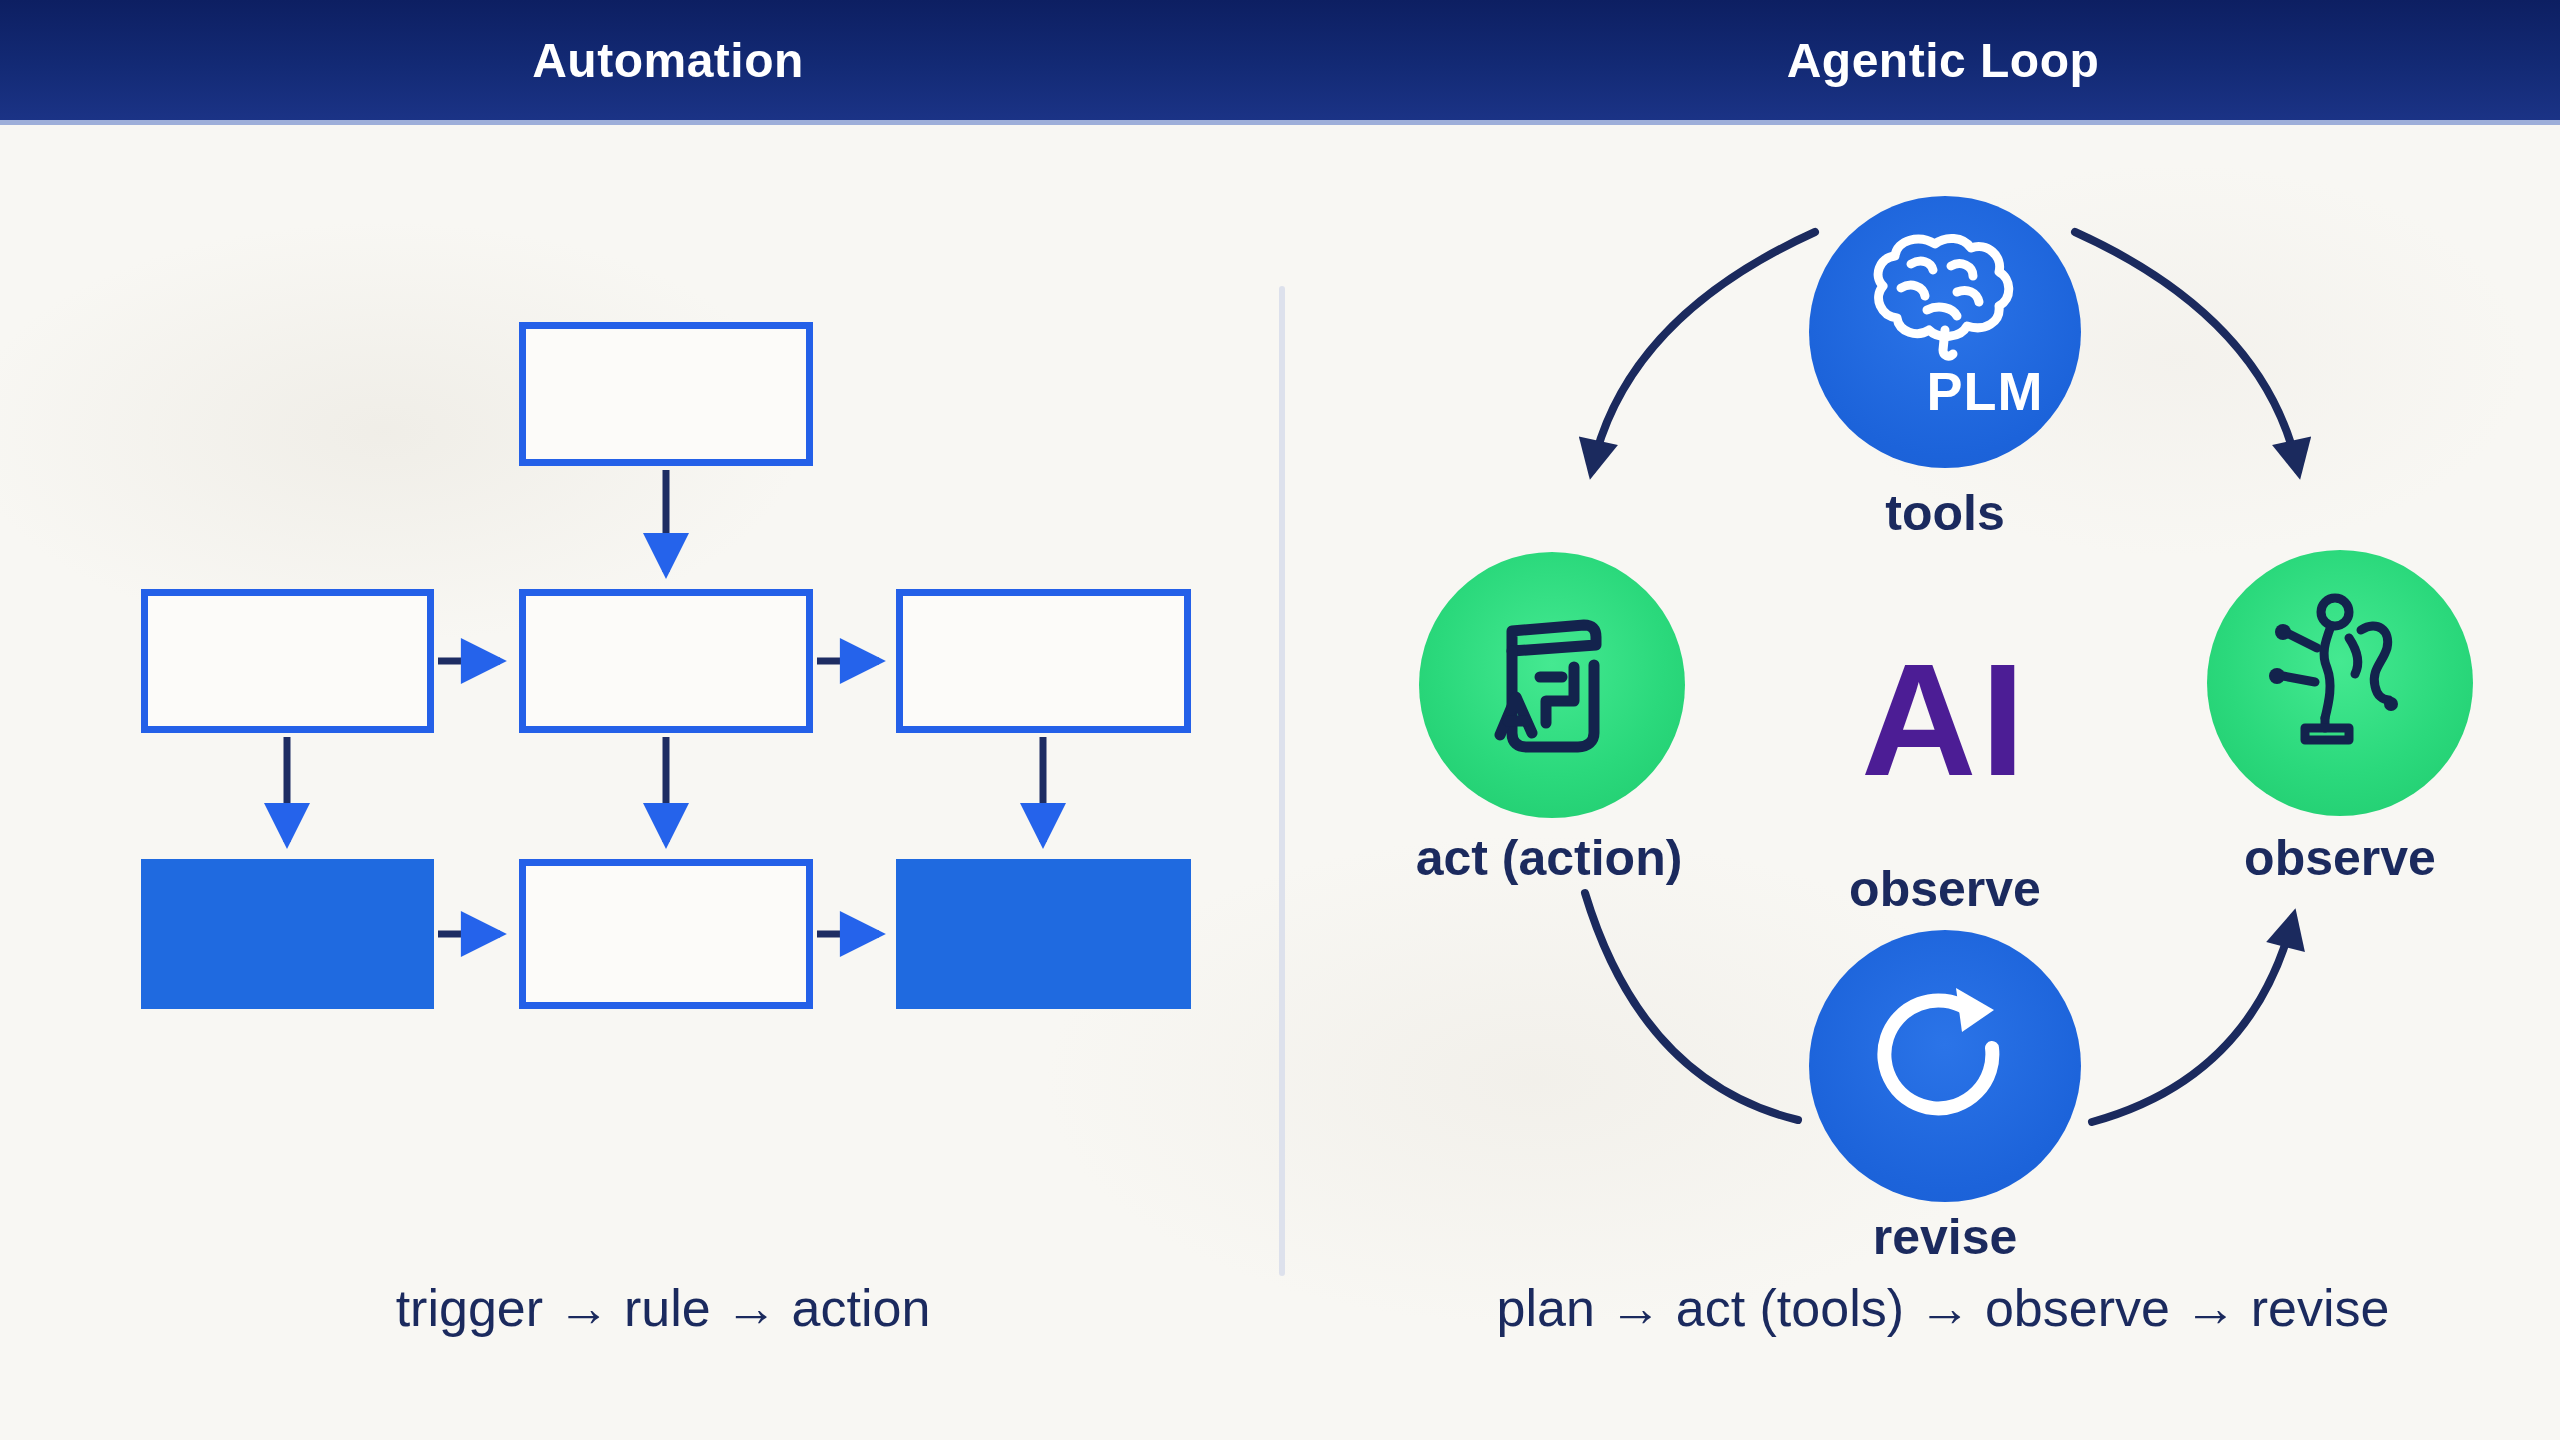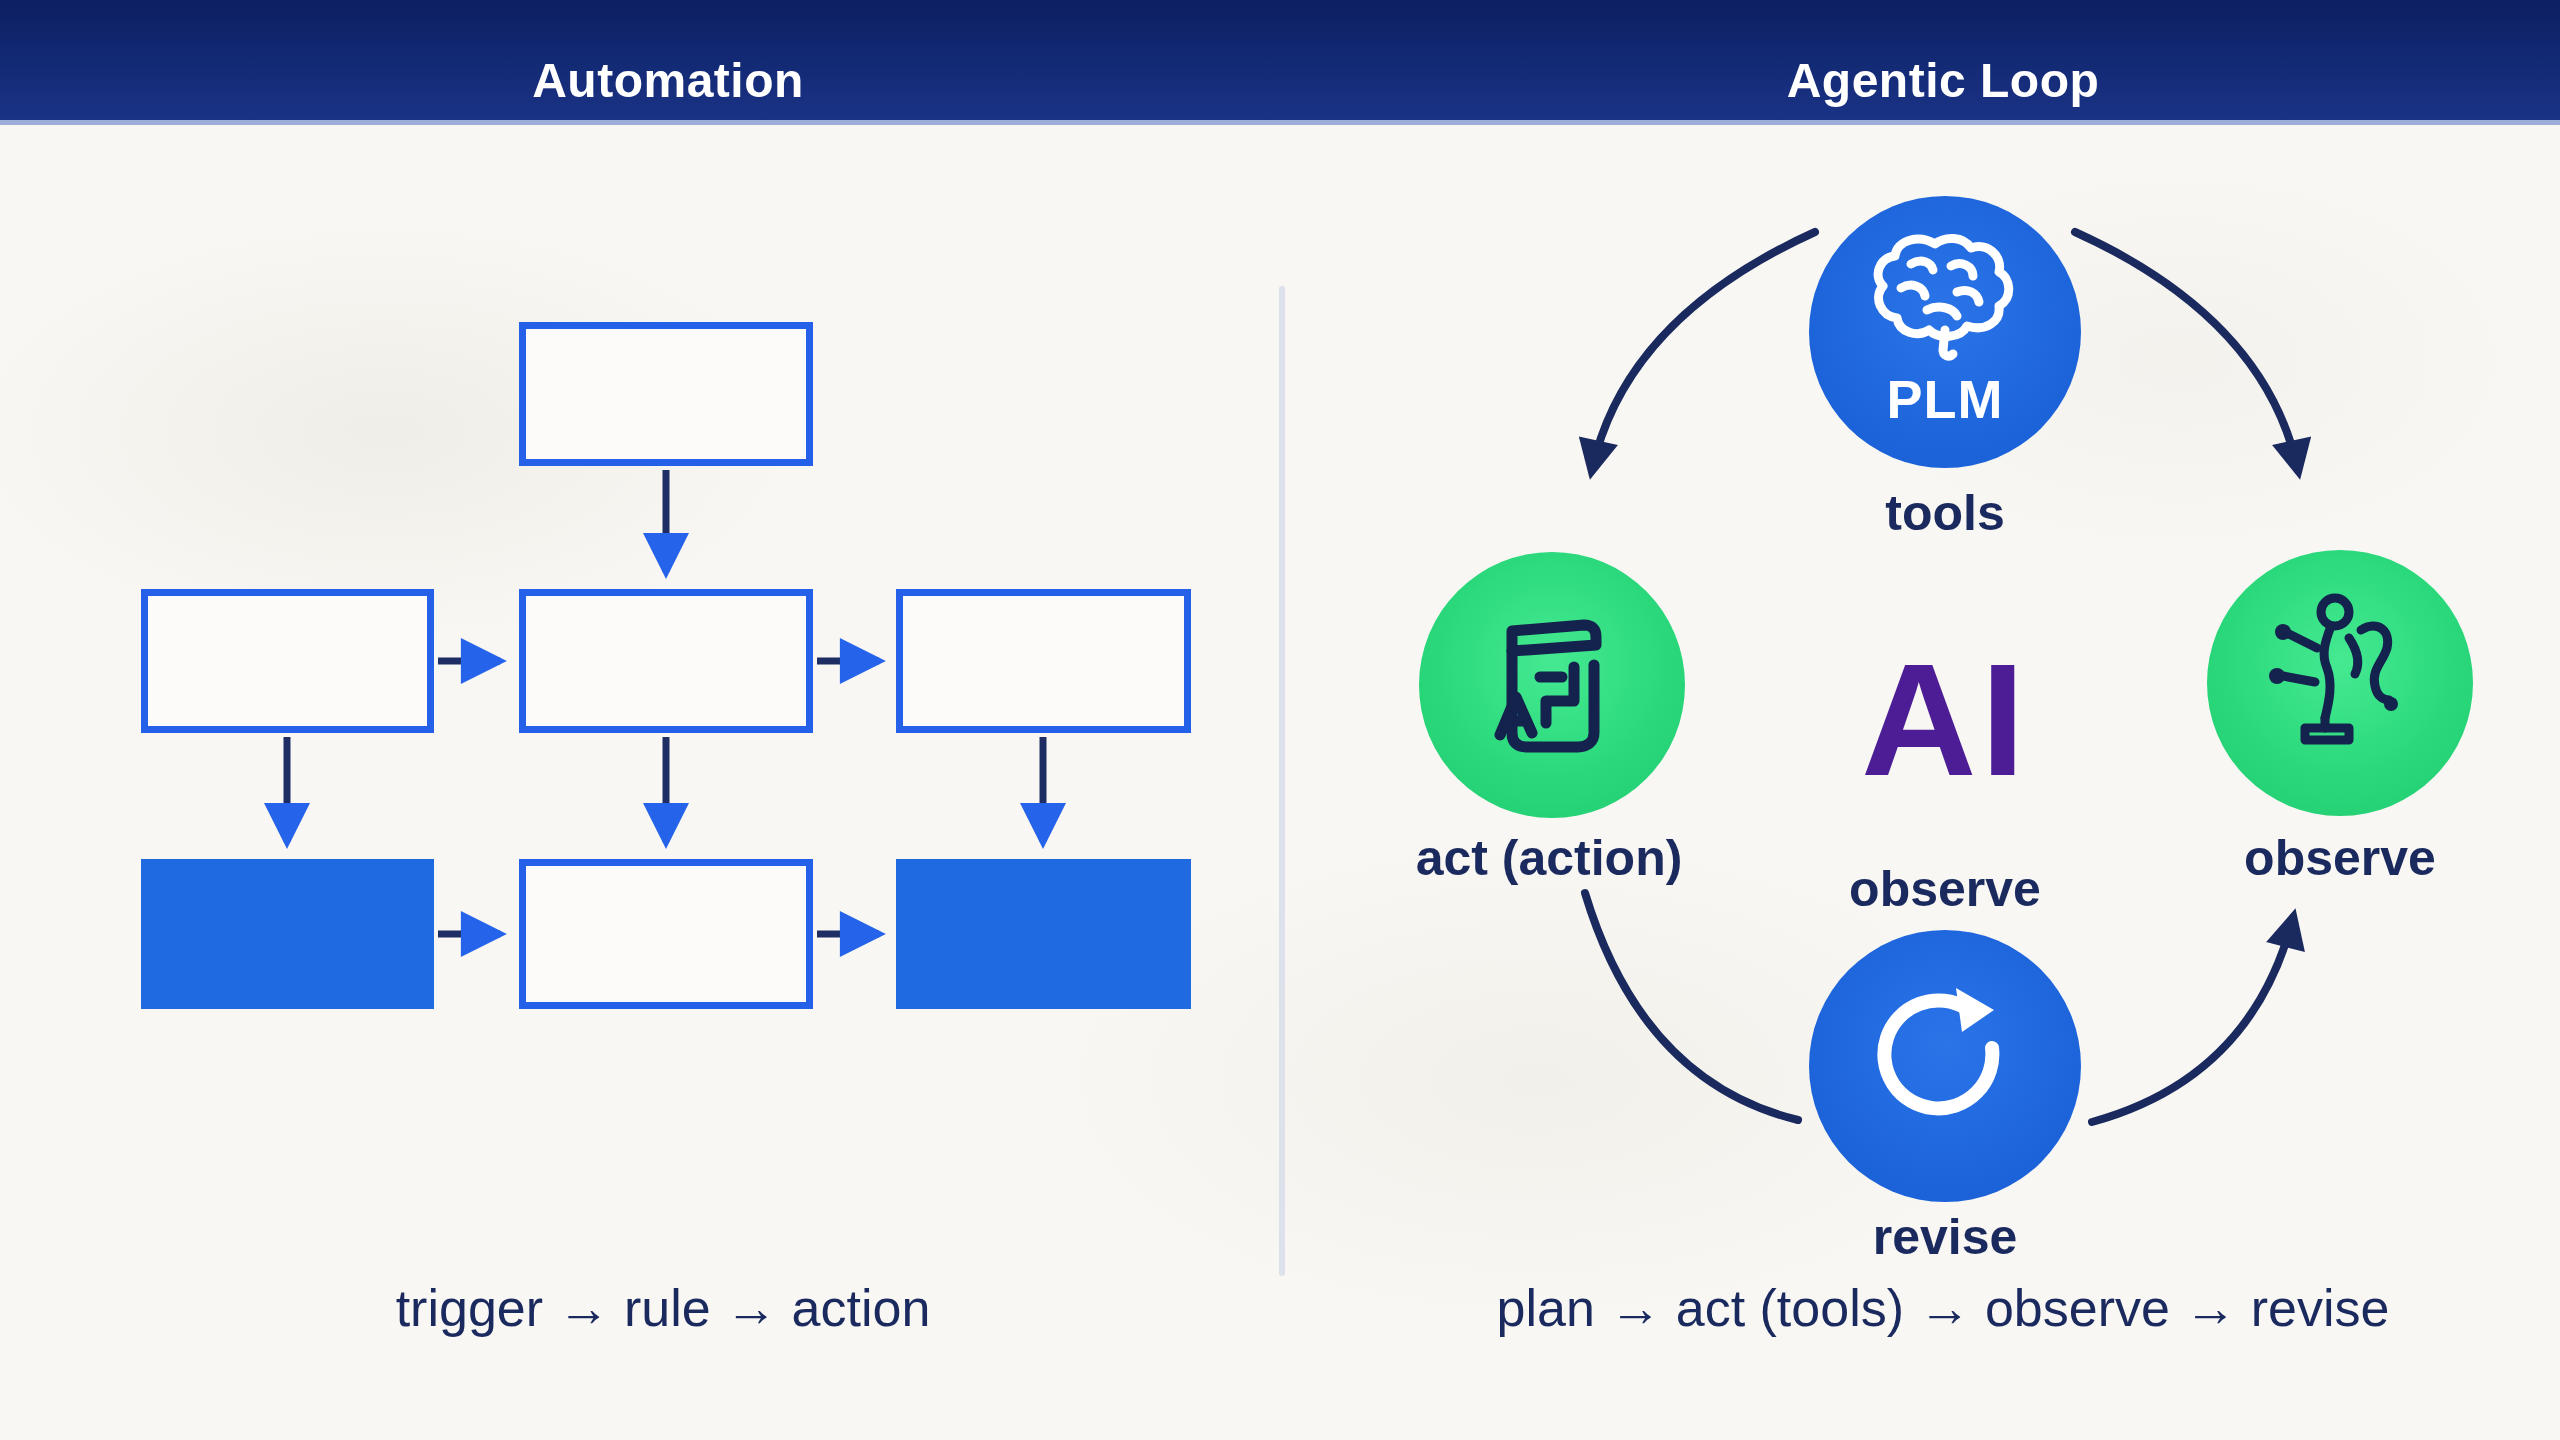--- a/index.html
+++ b/index.html
@@ -18,21 +18,20 @@
   }
   .header{
     position:absolute;left:0;top:0;width:2560px;height:120px;
     background:linear-gradient(180deg,#0d1f62 0%,#132a75 55%,#1b3386 100%);
     border-bottom:5px solid #9daed9;
   }
   .header-title{
     position:absolute;top:50%;transform:translate(-50%,-50%);
     color:#ffffff;font-weight:bold;font-size:48px;letter-spacing:.5px;
     white-space:nowrap;
-    margin-top:20px;
   }
   .divider{
     position:absolute;left:1279px;top:286px;width:6px;height:990px;
     background:#dde1ec;border-radius:3px;
   }
 
   
   .fc-box{position:absolute;box-sizing:border-box;border:7px solid #2460e8;background:#fcfbf9;}
   .fc-box.filled{background:#1f6ae0;border-color:#1f6ae0;}
   .diagram-svg{position:absolute;left:0;top:0;width:2560px;height:1440px;pointer-events:none;}
@@ -117,21 +116,21 @@
       <g stroke="#ffffff" stroke-width="9" fill="none" stroke-linecap="round" stroke-linejoin="round">
         <path d="M70 18 C 54 8, 32 14, 30 30 C 14 32, 8 50, 18 60 C 8 72, 16 90, 32 92 C 34 106, 52 112, 64 104 C 74 114, 96 112, 102 100 C 120 106, 136 96, 134 80 C 148 72, 146 52, 134 46 C 138 30, 122 16, 106 22 C 98 10, 80 10, 70 18 Z"></path>
         <path d="M46 38 C 56 32, 66 36, 68 44"></path>
         <path d="M36 62 C 46 56, 58 60, 60 70"></path>
         <path d="M86 40 C 96 34, 108 40, 108 50"></path>
         <path d="M92 66 C 102 62, 112 66, 114 76"></path>
         <path d="M62 84 C 74 78, 88 82, 92 90"></path>
         <path d="M80 104 L 78 124 C 78 130, 84 132, 88 128"></path>
       </g>
     </svg>
-    <div class="node-badge" style="bottom:38px;">PLM</div>
+    <div class="node-badge" style="bottom:46px;margin-left:40px;">PLM</div>
   </div>
   <div class="node-label" style="left:1945px;top:484px;">tools</div>
 
   <div class="node-circle green" style="left:1419px;top:552px;width:266px;height:266px;">
     <svg class="icon-wrap" style="left:63px;top:53px;" width="140" height="160" viewBox="0 0 140 160">
       <g stroke="#13234d" stroke-width="11" fill="none" stroke-linecap="round" stroke-linejoin="round">
         <path d="M30 26 L 102 20 C 110 20, 114 24, 114 32 L 114 40 L 30 46 Z"></path>
         <path d="M30 46 L 30 128 C 30 138, 36 142, 44 142 L 96 142 C 106 142, 112 136, 112 128 L 112 60"></path>
         <line x1="58" y1="72" x2="80" y2="72"></line>
         <path d="M92 62 L 92 96 L 64 96 L 64 118"></path>

